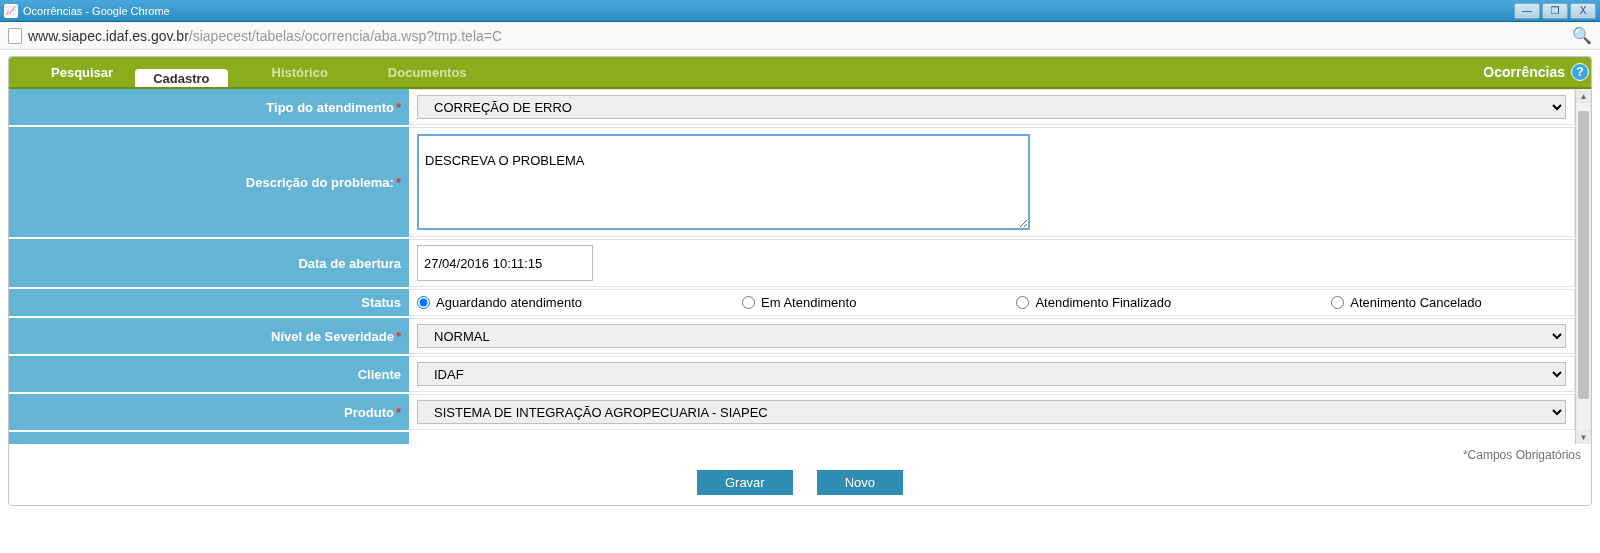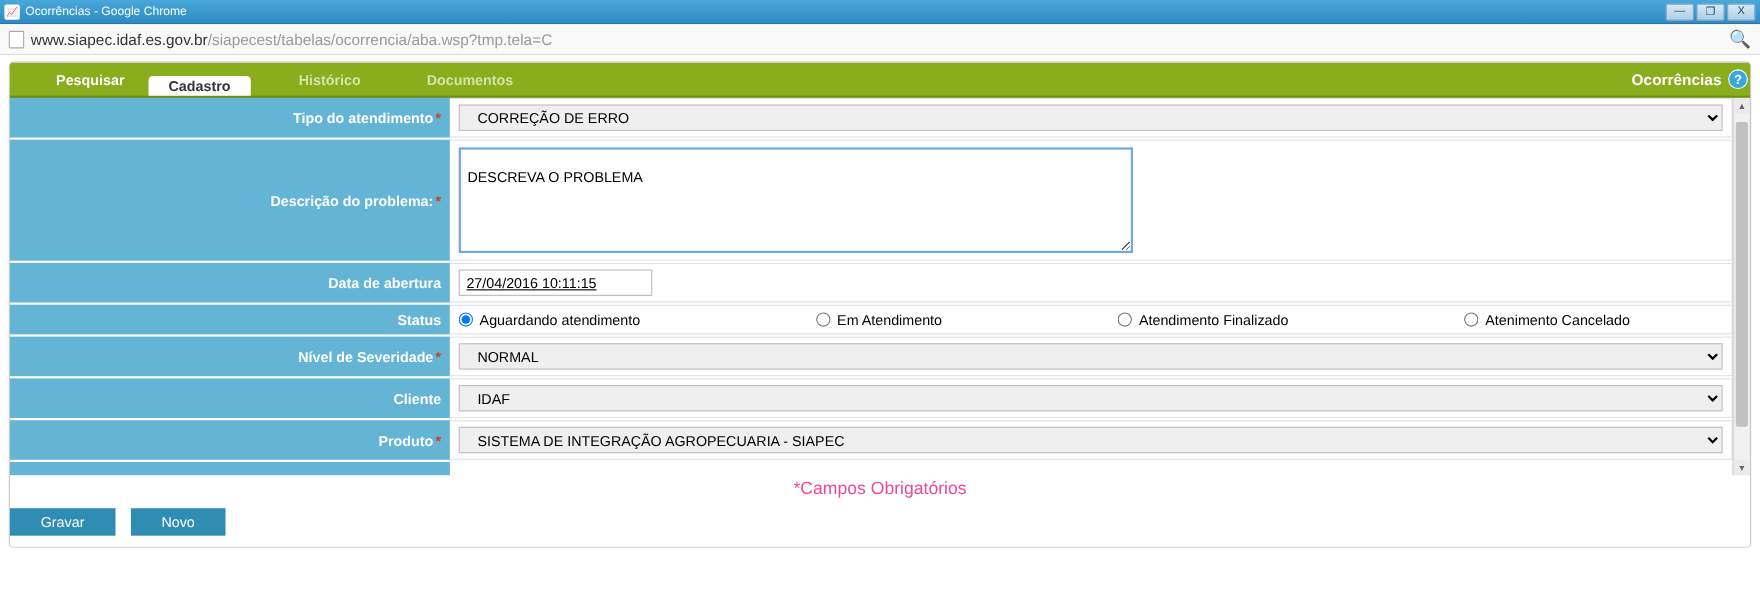--- a/index.html
+++ b/index.html
@@ -43,31 +43,31 @@
   
   .row { display: flex; align-items: stretch; border-top: 2px solid #fff; }
   .row:first-child { border-top: none; }
   .lbl { width: 400px; background: #63b4d5; color: #fff; font-weight: bold; font-size: 13px; display: flex; align-items: center; justify-content: flex-end; padding: 6px 8px; }
   .lbl .req { color: #d43b2b; margin-left: 2px; }
   .val { flex: 1; background: #fff; padding: 5px 8px; display: flex; align-items: center; gap: 12px; border: 1px solid #e3e3e3; border-left: none; }
   
   select.wide { width: 100%; height: 24px; border: 1px solid #bfbfbf; background: #efefef; font-size: 13px; padding: 1px 12px; }
   select.wide option { font-size: 13px; }
   textarea.desc { width: 613px; height: 96px; border: 2px solid #6fa8dc; resize: both; padding: 17px 6px; font-family: Arial; font-size: 13px; outline: none; }
-  input.datetxt { width: 176px; height: 24px; border: 1px solid #bbb; padding: 2px 6px; font-size: 13px; text-decoration: underline; }
+  input.datetxt { width: 176px; height: 36px; border: 1px solid #bbb; padding: 2px 6px; font-size: 13px; }
   .radio-set { display: flex; gap: 160px; flex-wrap: wrap; }
   .radio-opt { display: flex; align-items: center; gap: 6px; font-size: 13px; }
   .file-row { display: flex; align-items: center; gap: 8px; }
   .file-combo { border: 1px solid #999; display: flex; align-items: center; }
   .file-btn { background: linear-gradient(#f6f6f6,#e3e3e3); border-right: 1px solid #999; padding: 3px 8px; font-size: 12px; cursor: pointer; }
   .file-status { padding: 3px 8px; font-size: 12px; background: #fff; }
   .small-btn { border: 1px solid #999; background: linear-gradient(#f6f6f6,#e3e3e3); padding: 3px 10px; font-size: 12px; cursor: pointer; }
   
-  .req-note { text-align: center; font-size: 16px; color: #ec4899; padding: 4px 10px 2px; }
-  .actions { display: flex; gap: 14px; padding: 6px 0 10px; }
+  .req-note { text-align: right; font-size: 12px; color: #737373; padding: 4px 10px 2px; }
+  .actions { display: flex; justify-content: center; gap: 24px; padding: 6px 0 10px; }
   .act-btn { background: #2f8cb3; color: #fff; border: none; padding: 5px 28px; font-size: 13px; cursor: pointer; }
 </style>
 </head>
 <body>
 
 <div class="titlebar">
   <div class="titlebar-left">
     <span class="titlebar-icon">📈</span>
     <span>Ocorrências - Google Chrome</span>
   </div>

